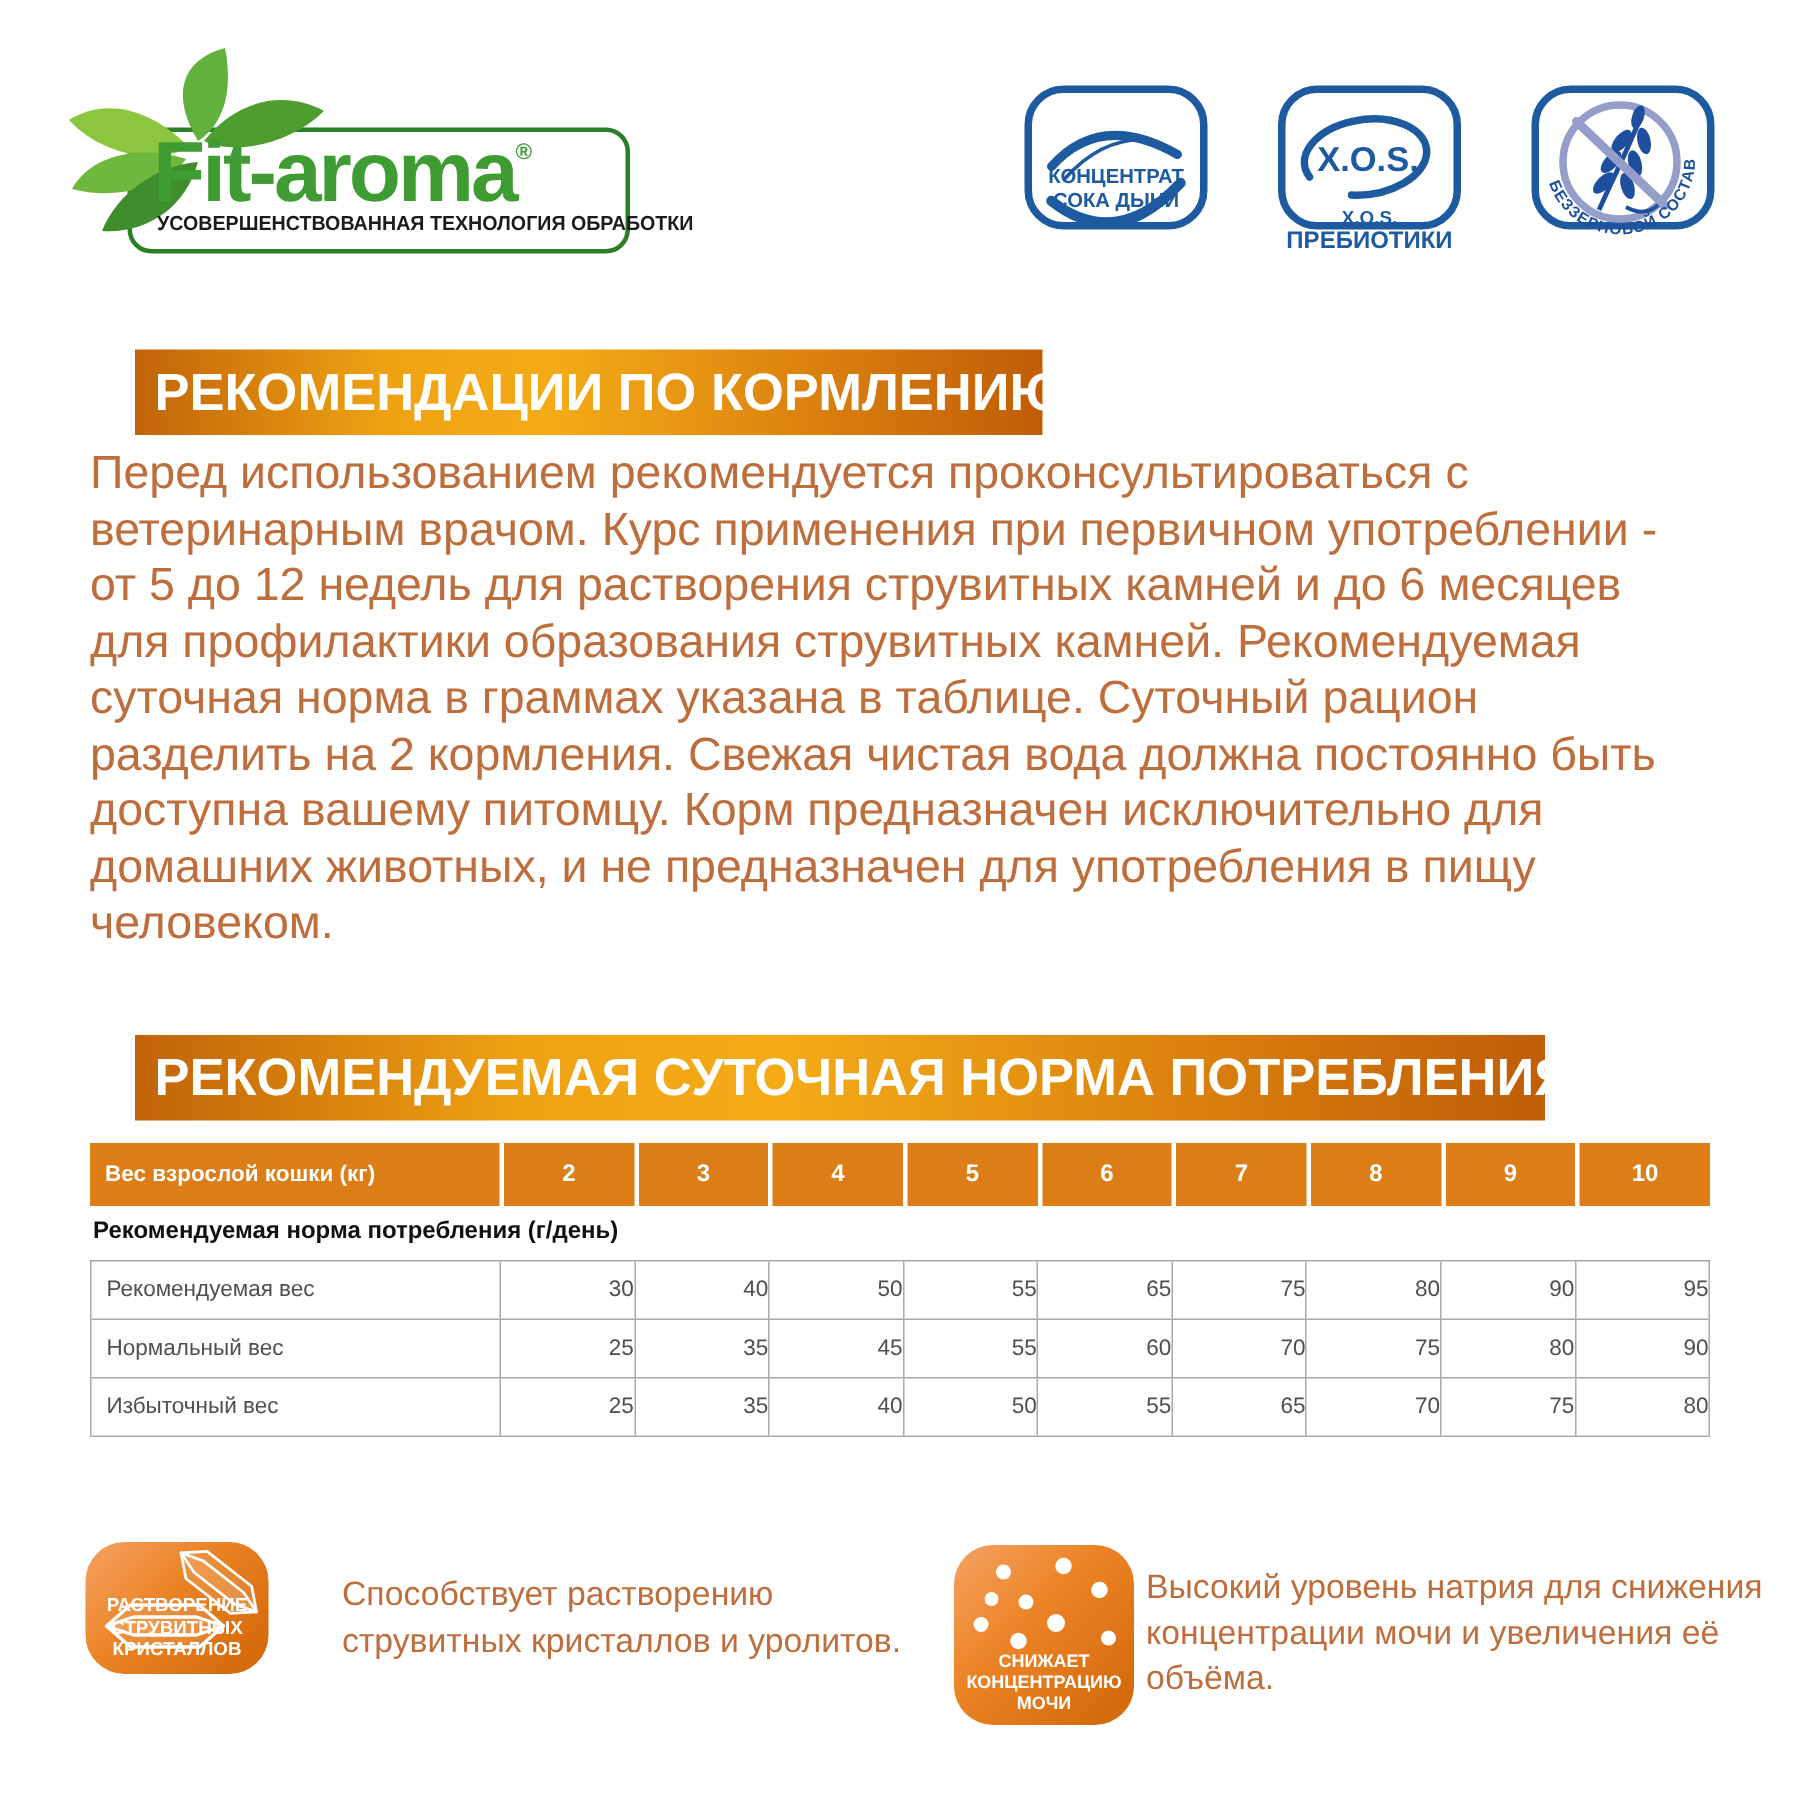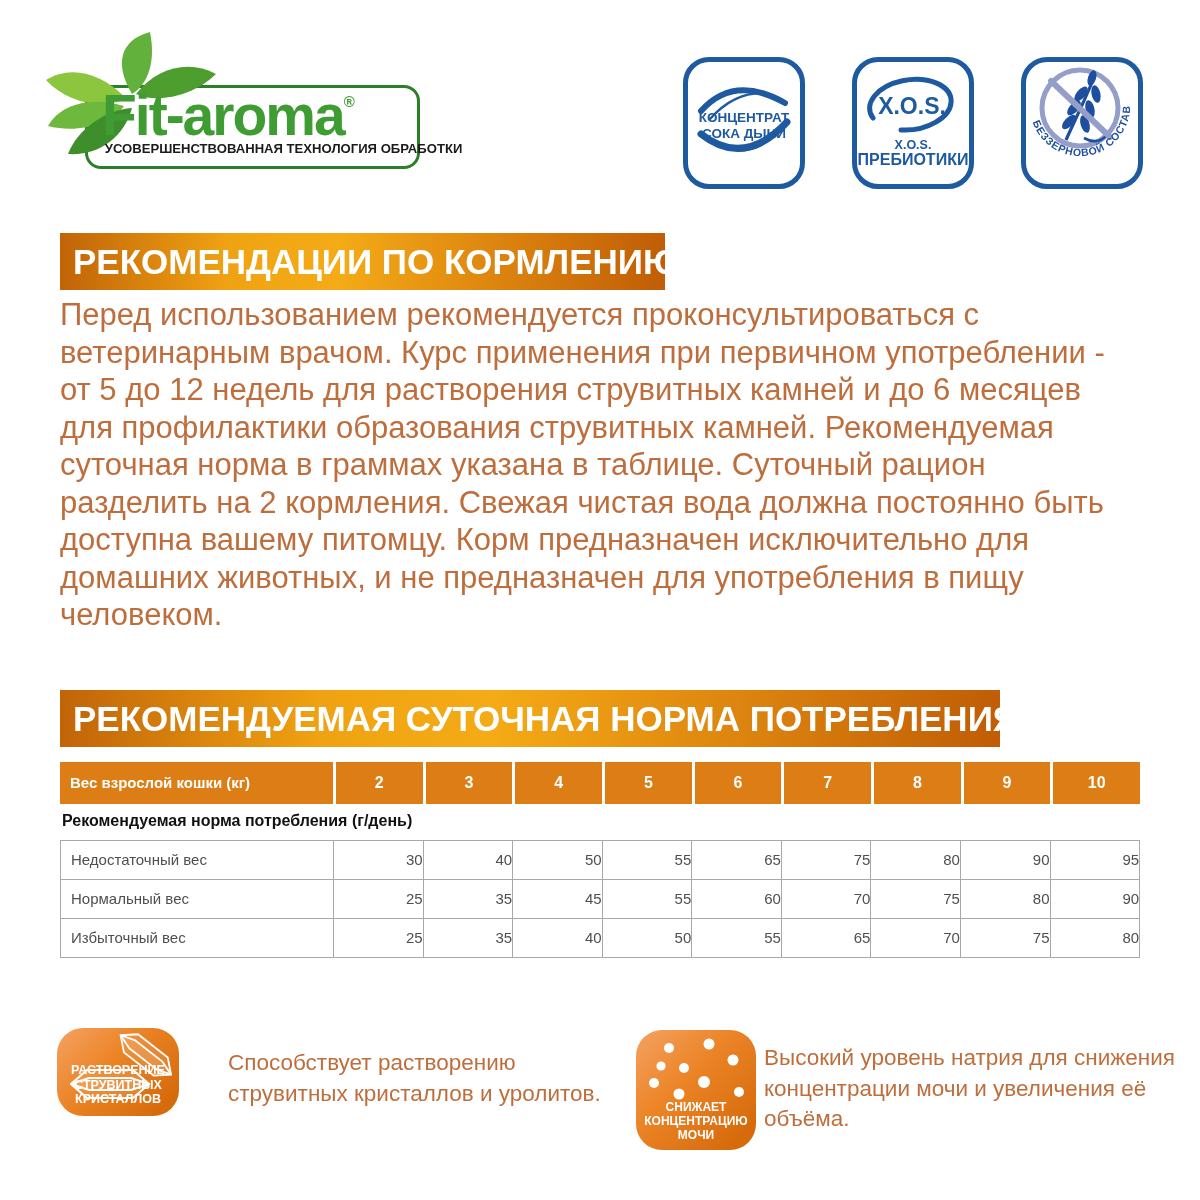--- a/index.html
+++ b/index.html
@@ -13,28 +13,28 @@
   .logo-brand{position:absolute;left:72px;top:52px;font-size:57px;font-weight:bold;
               color:#3F9C33;letter-spacing:-2px;white-space:nowrap;}
   .logo-reg{font-size:15px;vertical-align:28px;letter-spacing:0;}
   .logo-tagline{position:absolute;left:70px;top:111px;width:316px;text-align:center;
                 font-size:13.5px;font-weight:bold;color:#1b1b1b;transform:scaleX(0.97);
                 transform-origin:center;white-space:nowrap;}
   .logo-leaves{position:absolute;left:-4px;top:0;}
 
   
   .top-badges{position:absolute;left:683px;top:57px;display:flex;gap:47px;}
-  .bbadge{width:122px;height:132px;border:5px solid #1E5AA0;border-radius:26px;
+  .bbadge{width:122px;height:96px;border:5px solid #1E5AA0;border-radius:26px;
           background:#fff;box-sizing:border-box;position:relative;}
   .bbadge svg{position:absolute;left:0;top:0;}
 
   
   .bar{position:absolute;height:57px;color:#fff;font-size:35px;font-weight:bold;
        line-height:57px;padding-left:13px;box-sizing:border-box;white-space:nowrap;
-       background:linear-gradient(90deg,#c16408 0%,#f0a312 28%,#f4ab16 46%,#dd850f 72%,#c05d06 100%);}
+       background:linear-gradient(90deg,#c16408 0%,#f0a312 28%,#f4ab16 46%,#dd850f 72%,#c05d06 100%);margin-left:30px;}
   .bar1{left:60px;top:233px;width:605px;}
   .bar2{left:60px;top:690px;width:940px;}
 
   .para{position:absolute;left:60px;top:296px;width:1045px;font-size:31px;
         line-height:37.5px;color:#BE6E3C;}
 
   
   .thead{position:absolute;left:60px;top:762px;width:1080px;height:42px;display:flex;
          background:#DC7E15;justify-content:center;}
   .thead .lab{width:273px;color:#fff;font-weight:bold;font-size:15px;line-height:42px;
@@ -141,21 +141,21 @@
     <div class="num">7</div>
     <div class="num">8</div>
     <div class="num">9</div>
     <div class="num">10</div>
   </div>
 
   <div class="tsub">Рекомендуемая норма потребления (г/день)</div>
 
   <div class="tbody">
     <div class="trow">
-      <div class="lab">Недостаточный вес</div>
+      <div class="lab">Рекомендуемая вес</div>
       <div class="num">30</div>
       <div class="num">40</div>
       <div class="num">50</div>
       <div class="num">55</div>
       <div class="num">65</div>
       <div class="num">75</div>
       <div class="num">80</div>
       <div class="num">90</div>
       <div class="num">95</div>
     </div>

